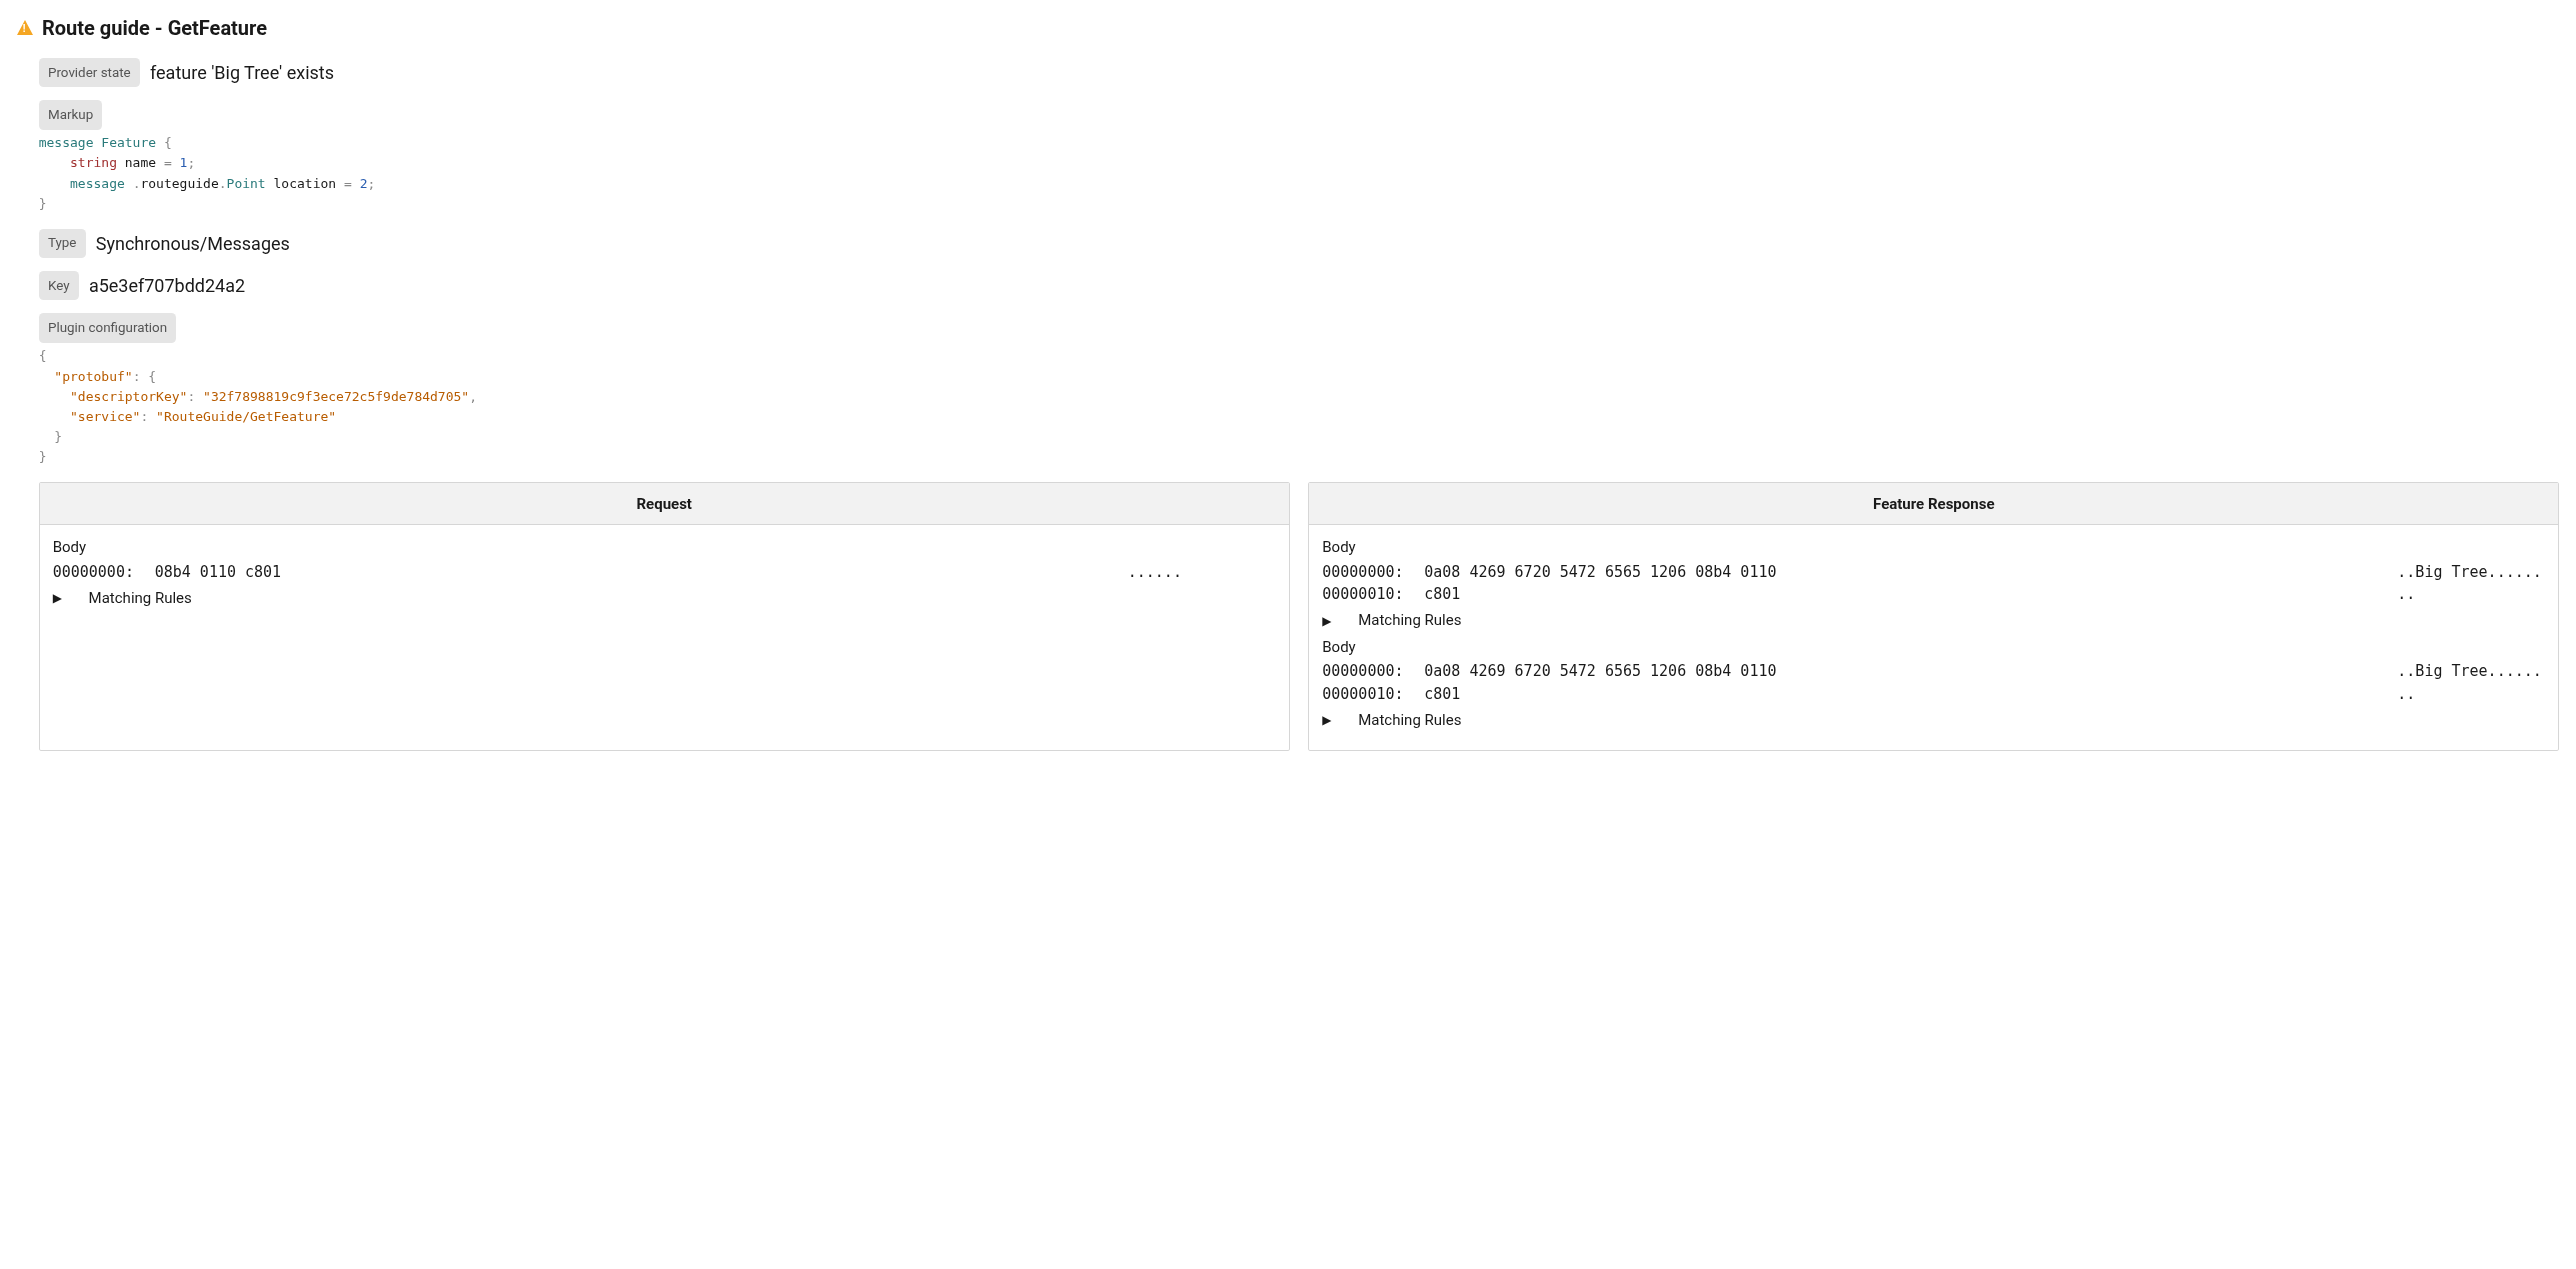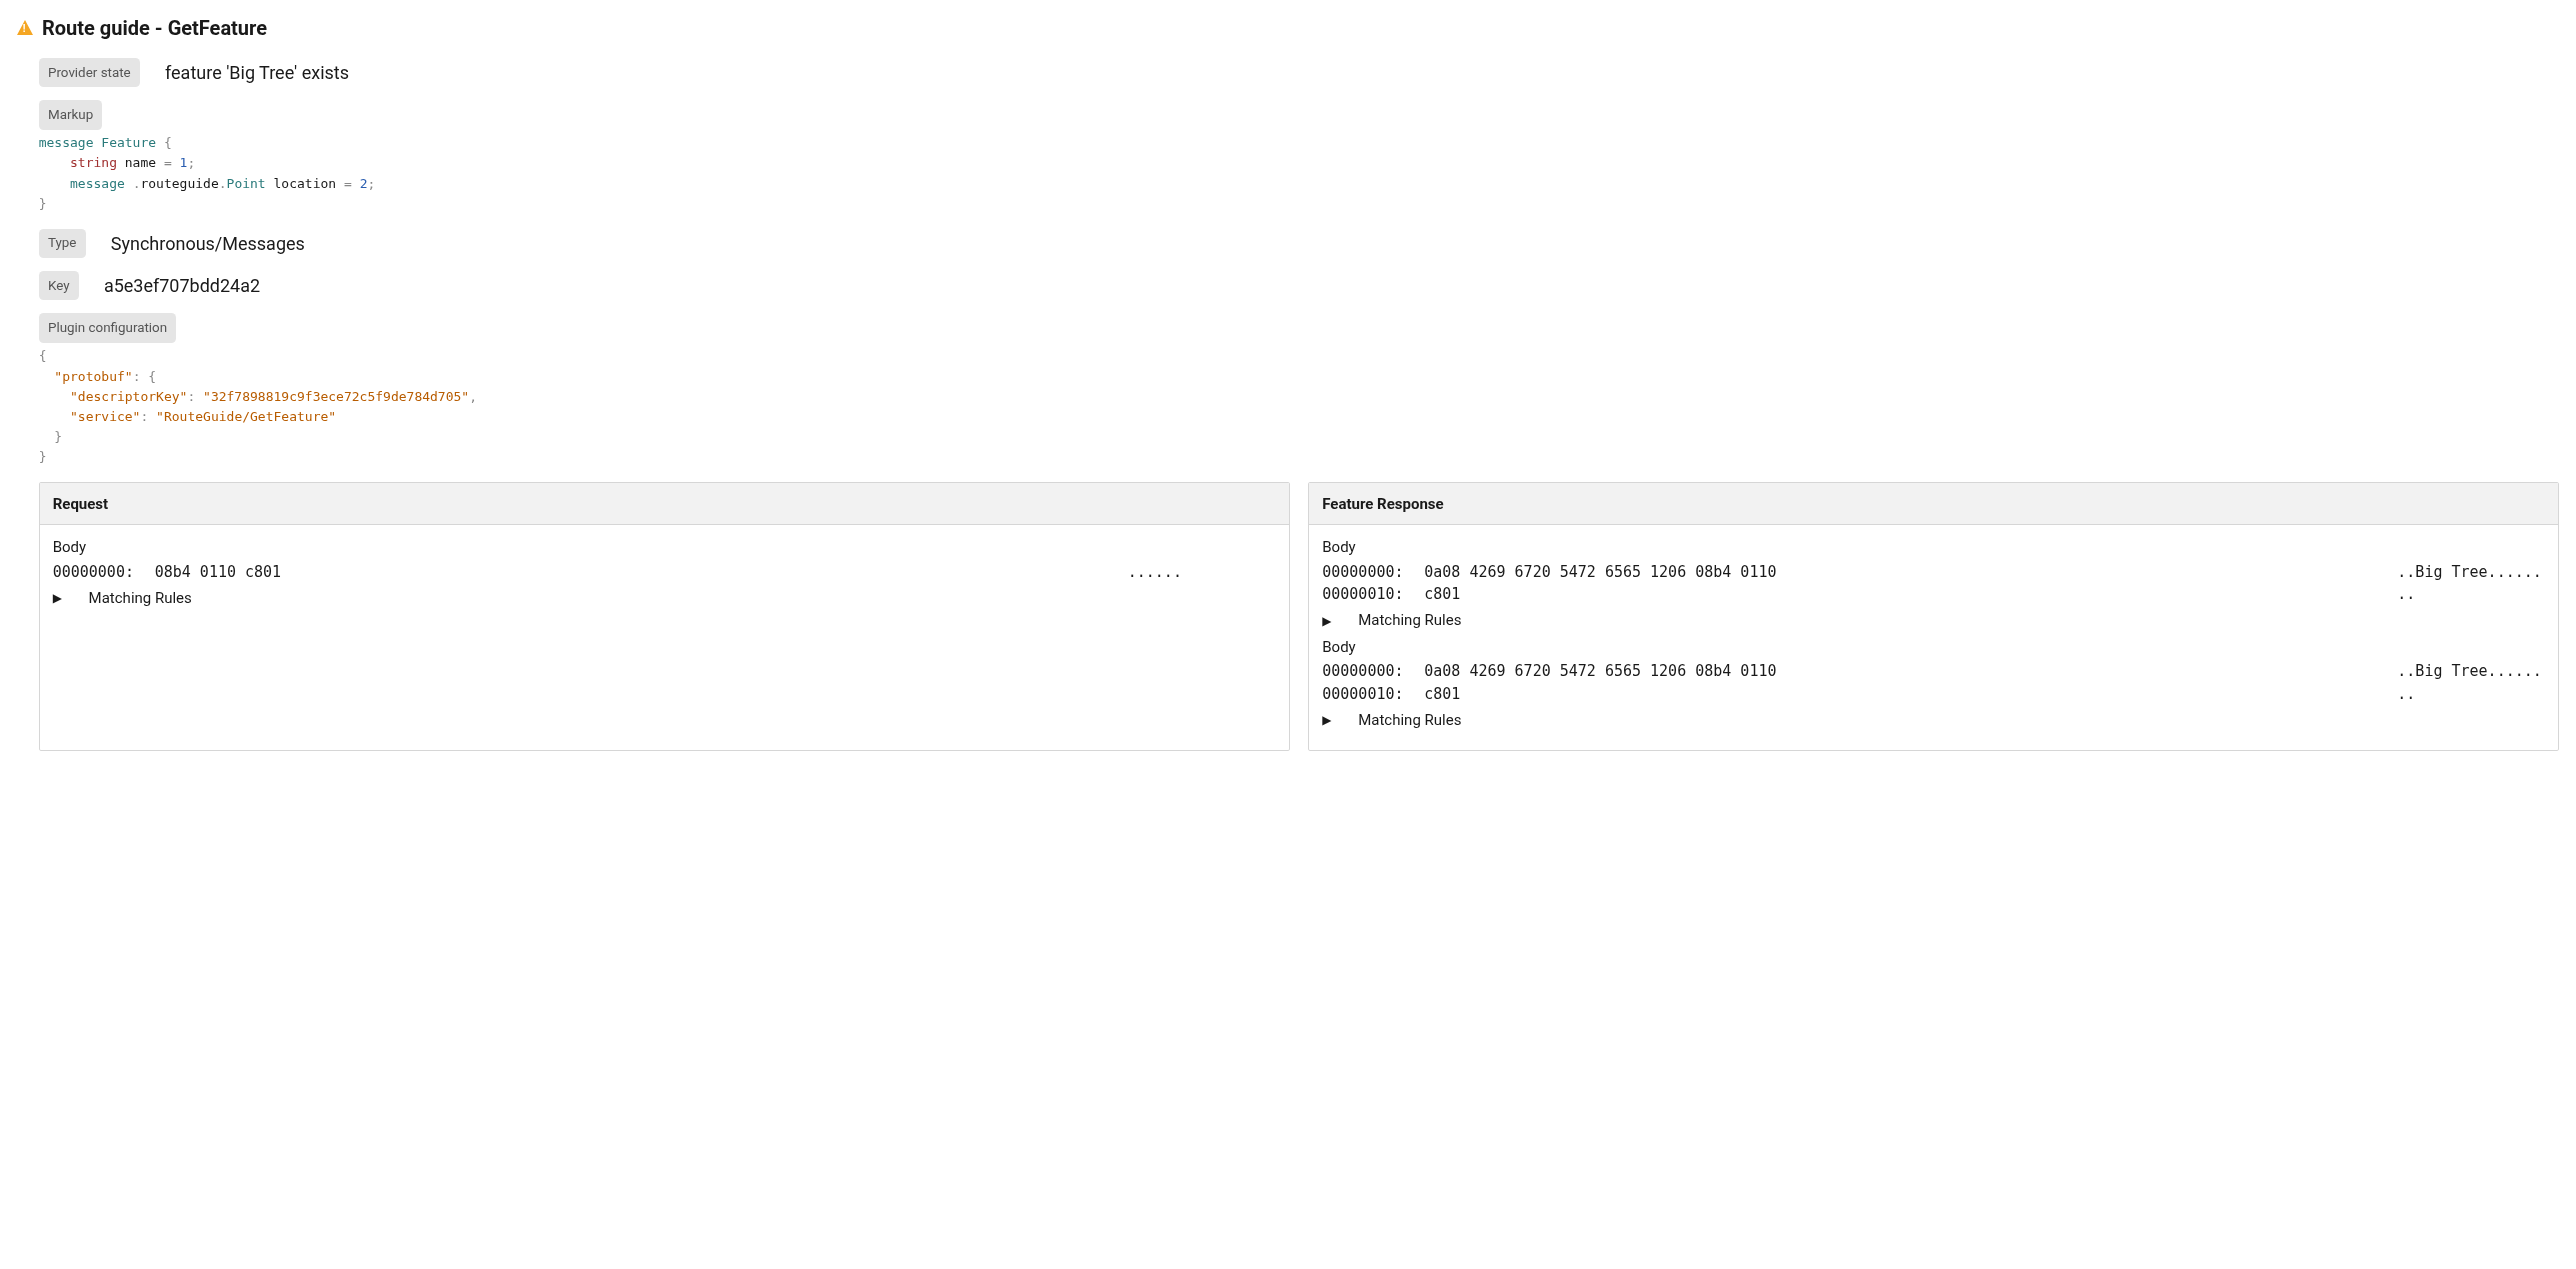--- a/index.html
+++ b/index.html
@@ -45,21 +45,21 @@
       font-weight: 700;
       color: #1a1a1a;
     }
     .indented {
       margin-left: 22px;
     }
     .field-row {
       margin-bottom: 13px;
       display: flex;
       align-items: center;
-      gap: 25px;
+      gap: 10px;
       flex-wrap: wrap;
     }
     .badge {
       background: #e5e5e5;
       color: #555;
       padding: 4.6px 9.3px;
       border-radius: 4.6px;
       font-size: 13.4px;
       font-weight: 400;
     }
@@ -97,20 +97,21 @@
       border-radius: 1.9px;
       background: #fff;
     }
     .panel-header {
       background: #f2f2f2;
       border-bottom: 0.9px solid #d6d6d6;
       padding: 9.3px 13px;
       font-weight: 700;
       font-size: 15px;
       color: #1a1a1a;
+      text-align: center;
     }
     .panel-body {
       padding: 11px 13px 15px 13px;
     }
     .body-label {
       font-size: 15px;
       margin-bottom: 1.9px;
     }
     .hexrow {
       font-family: ui-monospace, SFMono-Regular, Menlo, Monaco, Consolas, monospace;

